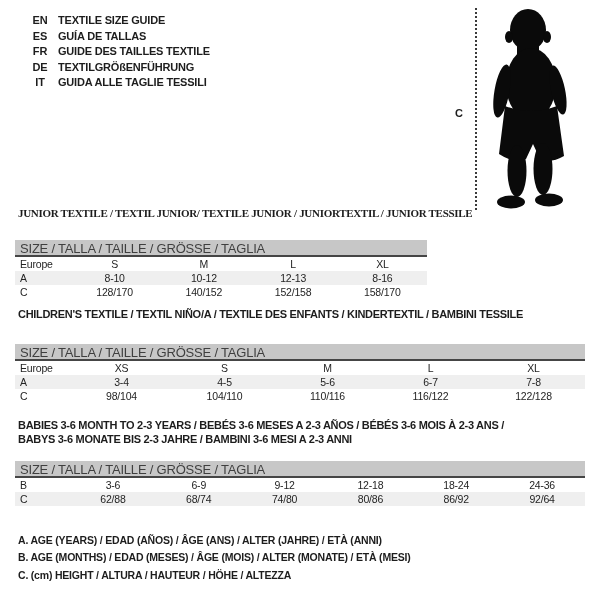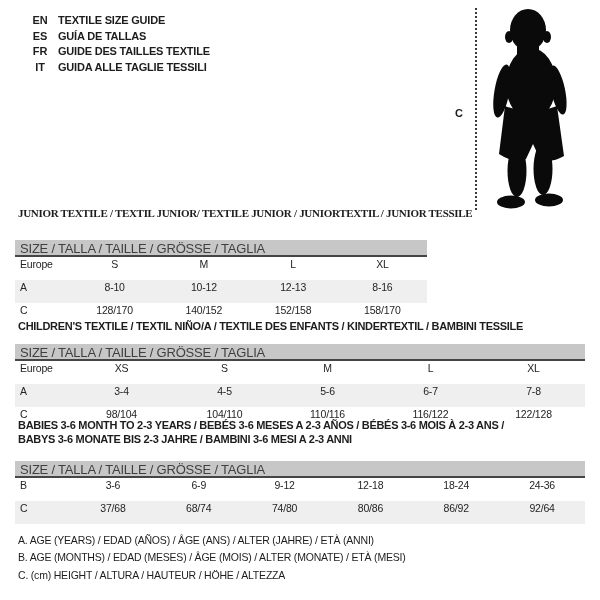--- a/index.html
+++ b/index.html
@@ -26,52 +26,56 @@
 
   
   .section-title { position:absolute; left:18px; font-size:11px; font-weight:bold;
                    line-height:13.5px; letter-spacing:-0.3px; white-space:nowrap; }
   .size-table { position:absolute; left:15px; }
   .w-narrow { width:412px; }
   .w-wide { width:570px; }
   .size-bar { height:17px; background:#c7c7c7; border-bottom:2px solid #454545;
               color:#3f3f3f; font-size:13px; line-height:17px; padding-left:5px;
               letter-spacing:-0.2px; }
-  .trow { display:flex; height:23px; line-height:15.5px; font-size:10.5px;
+  .trow { display:flex; height:14px; line-height:15.5px; font-size:10.5px;
           color:#242424; letter-spacing:-0.2px; }
   .trow.shaded { background:#efefef; }
   .rlabel { width:55px; padding-left:5px; text-align:left; }
   .cell { flex:1 1 0; text-align:center; }
 
   .t1-title { top:207px;font-family:Liberation Serif, serif; } .t1-table { top:240px; }
-  .t2-title { top:320px; } .t2-table { top:344px; }
+  .t2-title { top:308px; } .t2-table { top:344px; }
   .t3-title { top:419px; } .t3-table { top:461px; }
 
   
   .notes { position:absolute; left:18px; top:532px; }
   .note-line { height:17.3px; line-height:17.3px; font-size:10.5px;
-               font-weight:normal; letter-spacing:-0.2px; white-space:nowrap; }
+               font-weight:bold; letter-spacing:-0.2px; white-space:nowrap; }
 </style>
 </head>
 <body>
 
 <div class="canvas">
 
   <div class="lang-list">
       <div class="lang-row">
         <span class="lang-code">EN</span>
         <span class="lang-label">TEXTILE SIZE GUIDE</span>
       </div>
       <div class="lang-row">
         <span class="lang-code">ES</span>
         <span class="lang-label">GUÍA DE TALLAS</span>
       </div>
       <div class="lang-row">
         <span class="lang-code">FR</span>
         <span class="lang-label">GUIDE DES TAILLES TEXTILE</span>
+      </div>
+      <div class="lang-row">
+        <span class="lang-code">DE</span>
+        <span class="lang-label">TEXTILGRÖßENFÜHRUNG</span>
       </div>
       <div class="lang-row">
         <span class="lang-code">IT</span>
         <span class="lang-label">GUIDA ALLE TAGLIE TESSILI</span>
       </div>
     </div>
 
   <div class="height-line"></div>
   <div class="height-label">C</div>
   <svg class="baby-svg" width="104" height="206" viewBox="0 0 104 206" aria-hidden="true">
@@ -160,21 +164,21 @@
         <span class="rlabel">B</span>
         <span class="cell">3-6</span>
         <span class="cell">6-9</span>
         <span class="cell">9-12</span>
         <span class="cell">12-18</span>
         <span class="cell">18-24</span>
         <span class="cell">24-36</span>
       </div>
       <div class="trow shaded">
         <span class="rlabel">C</span>
-        <span class="cell">37/68</span>
+        <span class="cell">62/88</span>
         <span class="cell">68/74</span>
         <span class="cell">74/80</span>
         <span class="cell">80/86</span>
         <span class="cell">86/92</span>
         <span class="cell">92/64</span>
       </div>
     </div>
 
   <div class="notes">
       <div class="note-line">A. AGE (YEARS) / EDAD (AÑOS) / ÂGE (ANS) / ALTER (JAHRE) / ETÀ (ANNI)</div>

